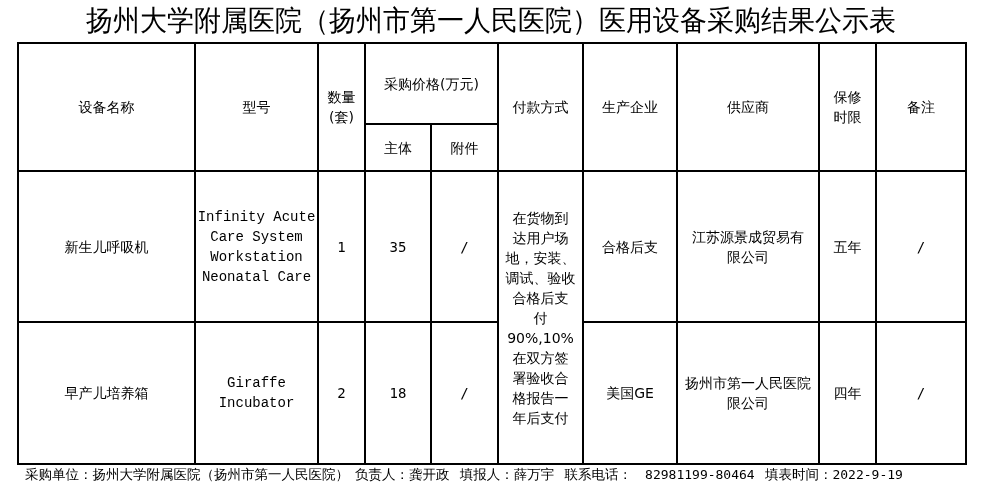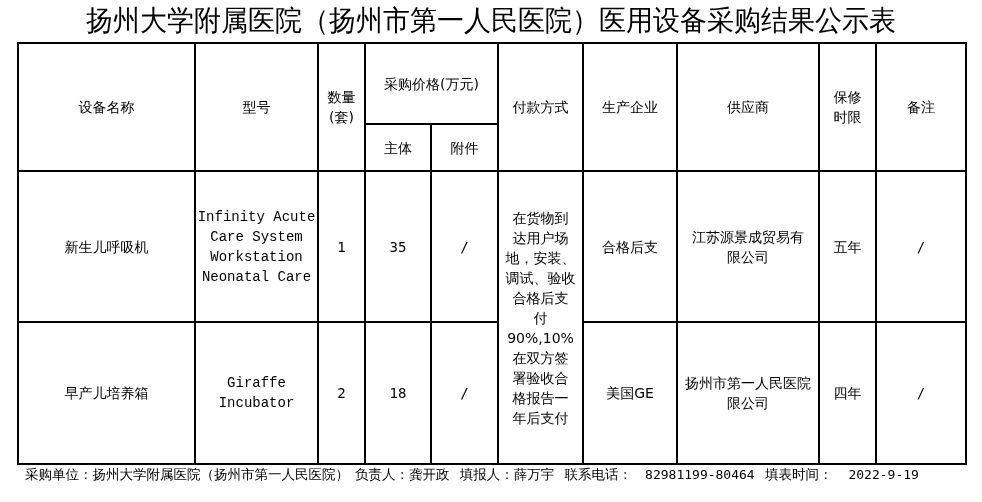--- a/index.html
+++ b/index.html
@@ -102,14 +102,14 @@
     <td>四年</td>
     <td class="num">/</td>
   </tr>
 </tbody>
   </table>
 
 <div class="footer">
   <span style="margin-right:6px">采购单位：扬州大学附属医院（扬州市第一人民医院）</span><span>负责人：龚开政</span>
   <span>填报人：薛万宇</span>
   <span style="margin-right:13px">联系电话：</span><span class="m">82981199-80464</span>
-  <span style="margin-right:16px">填表时间：</span><span class="m">2022-9-19</span>
+  <span style="margin-right:0">填表时间：</span><span class="m">2022-9-19</span>
 </div>
 
 </body></html>

